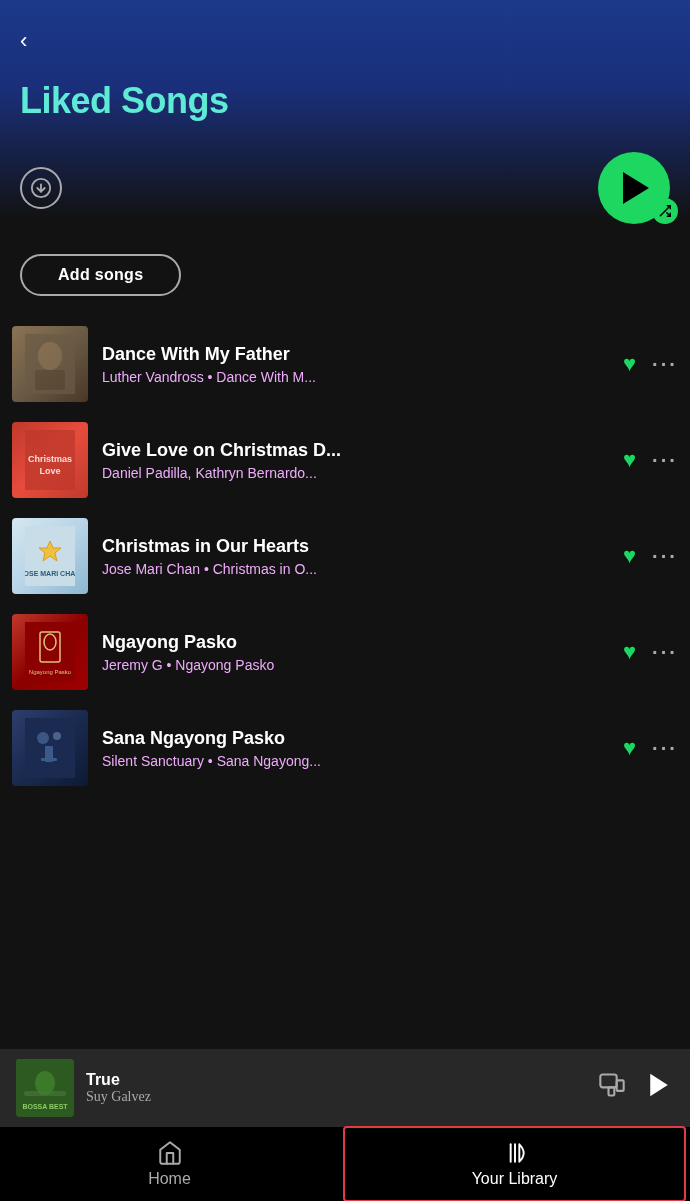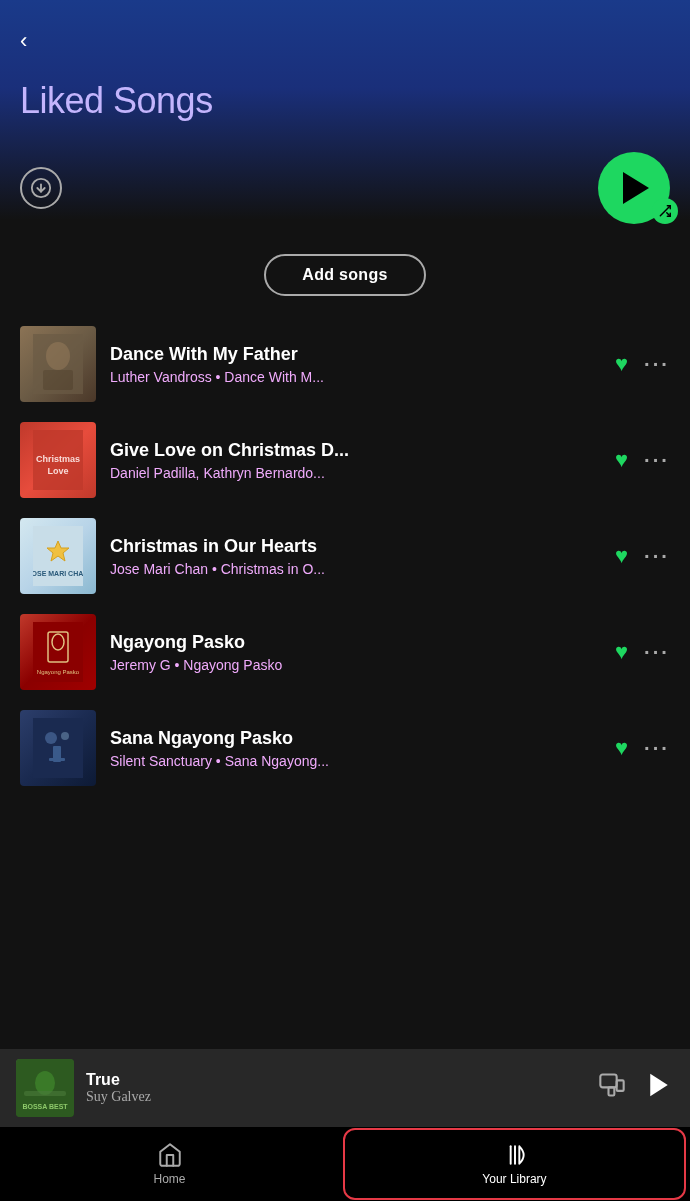--- a/index.html
+++ b/index.html
@@ -33,22 +33,22 @@
     }
 
     .page-title-section {
       position: relative;
       z-index: 1;
       padding: 80px 20px 20px 20px;
     }
 
     .page-title {
       font-size: 36px;
-      font-weight: 400;
-      color: #c4b5fd;
+      font-weight: 700;
+      color: #5eead4;
       letter-spacing: -0.5px;
     }
 
     .controls-row {
       display: flex;
       align-items: center;
       justify-content: space-between;
       padding: 10px 20px 20px 20px;
       position: relative;
       z-index: 1;
@@ -95,21 +95,21 @@
       background: #1ed760;
       border-radius: 50%;
       display: flex; align-items: center; justify-content: center;
       font-size: 11px;
       color: #000;
       font-weight: 700;
     }
 
     .add-songs-row {
       display: flex;
-      justify-content: center;
+      justify-content: flex-start;
       padding: 10px 20px 20px 20px;
     }
 
     .add-songs-btn {
       border: 2px solid #aaa;
       border-radius: 50px;
       padding: 10px 36px;
       font-size: 16px;
       font-weight: 700;
       color: #fff;
@@ -119,21 +119,21 @@
     }
 
     
     .song-list {
       padding: 0 0 0 0;
     }
 
     .song-item {
       display: flex;
       align-items: center;
-      padding: 10px 20px;
+      padding: 10px 12px;
       gap: 14px;
       cursor: pointer;
     }
 
     .song-art {
       width: 76px; height: 76px;
       border-radius: 4px;
       flex-shrink: 0;
       overflow: hidden;
       background: #333;
@@ -282,27 +282,27 @@
       flex-direction: column;
       align-items: center;
       justify-content: center;
       gap: 4px;
       padding: 8px 0;
       cursor: pointer;
     }
 
     .nav-item.active {
       border: 2px solid #e63946;
-      border-radius: 12px;
+      border-radius: 4px;
       margin: 4px;
       padding: 12px 0;
     }
 
     .nav-label {
-      font-size: 12px;
+      font-size: 16px;
       color: #aaa;
     }
 
     .nav-item.active .nav-icon,
     .nav-item.active .nav-label {
       color: #fff;
     }
   </style>
 </head>
 <body>

